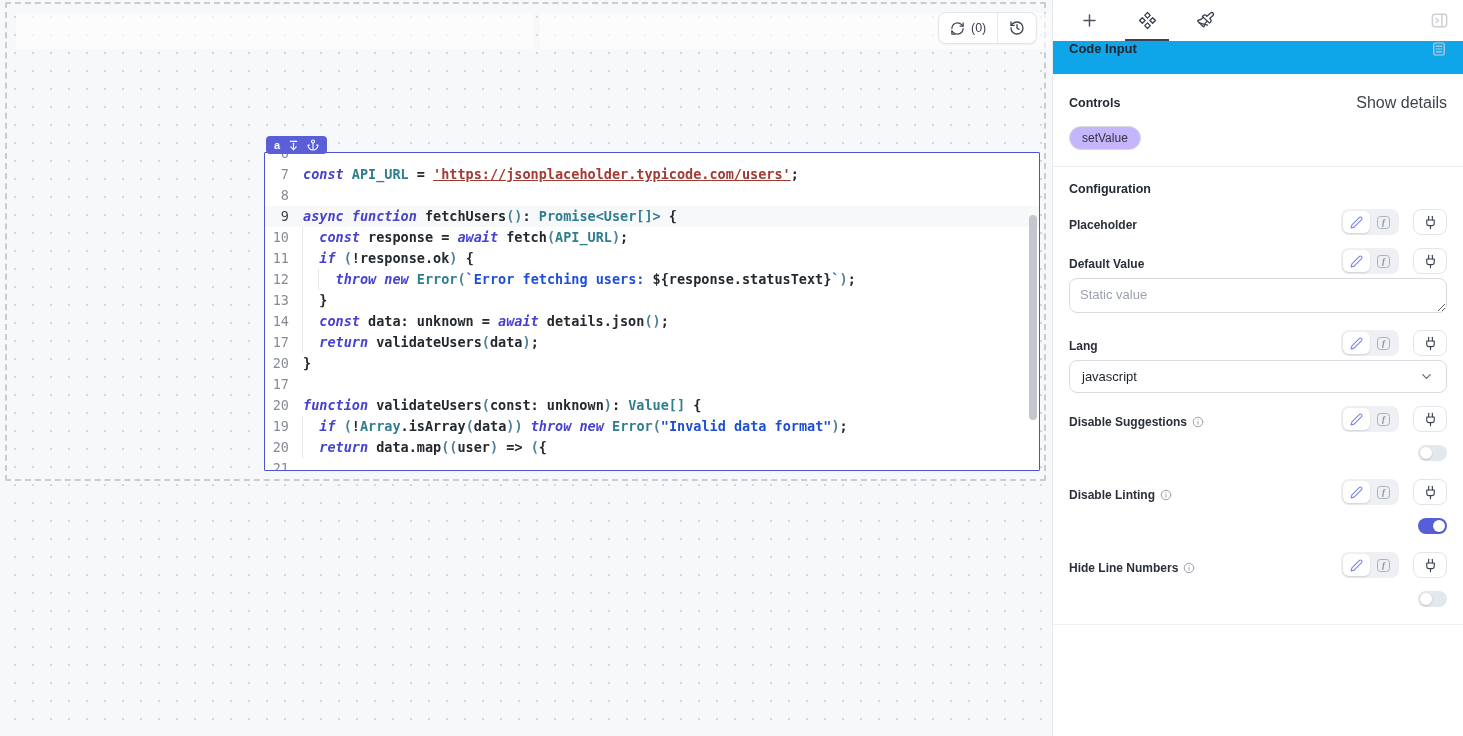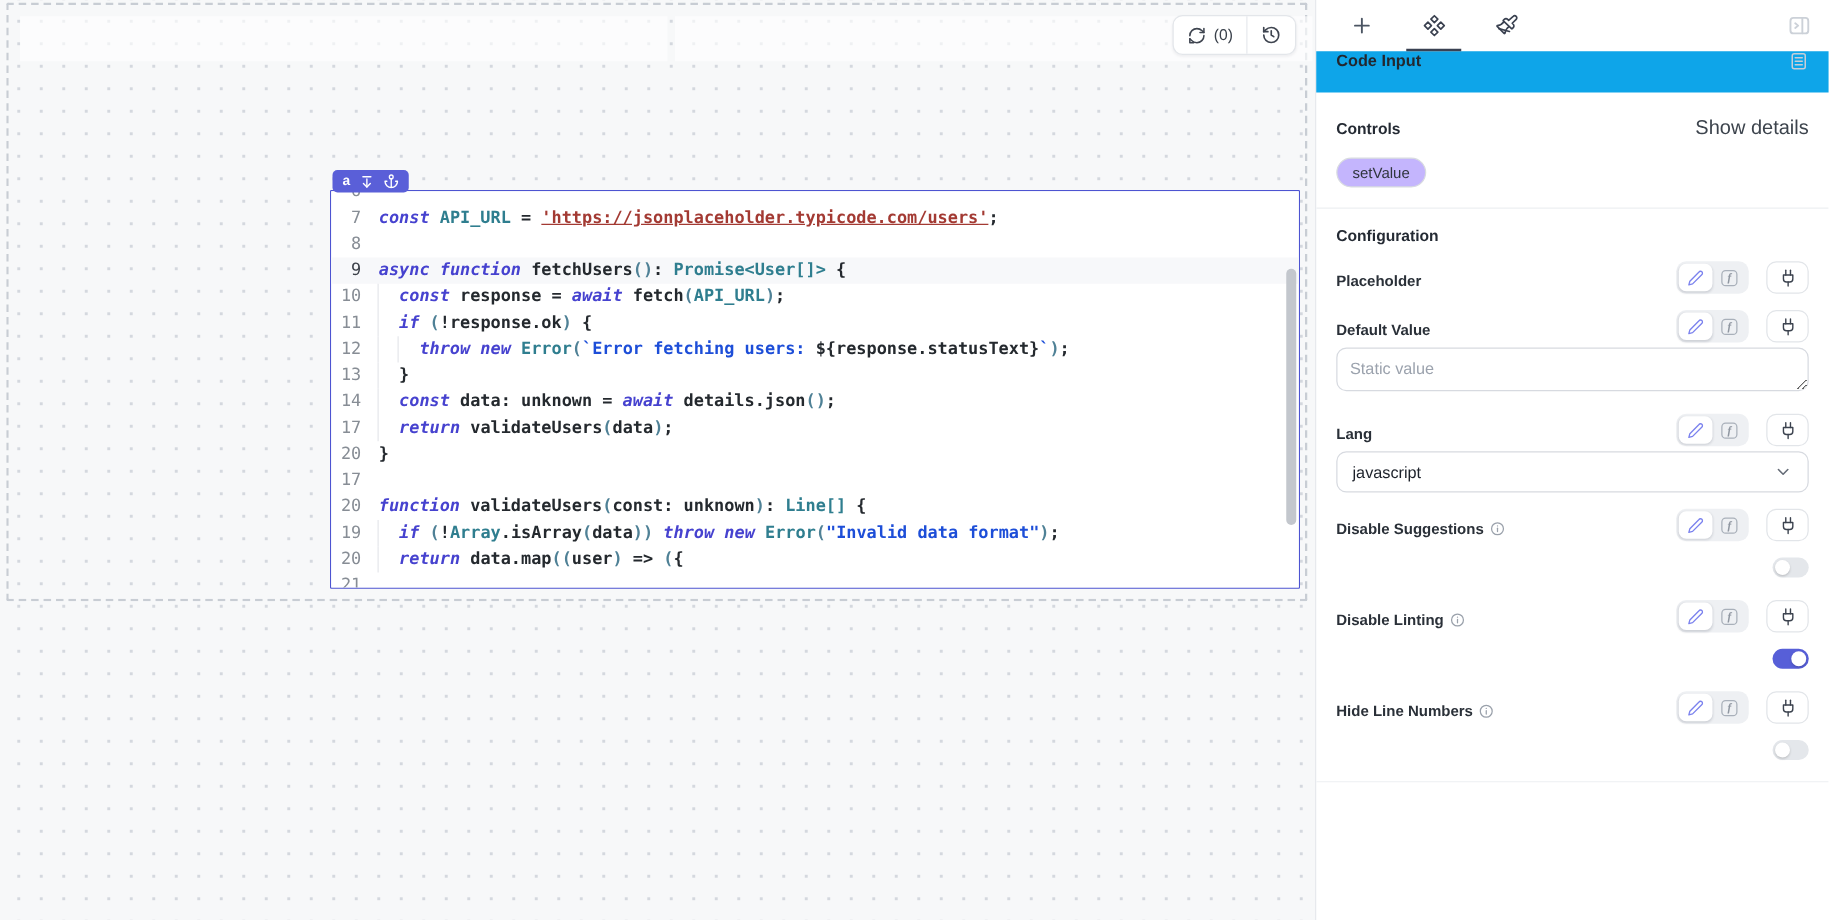--- a/index.html
+++ b/index.html
@@ -208,21 +208,21 @@
             <div class="cm-line">
               <span class="ln">20</span>
               <span class="lc"><span class="tk-d">}</span></span>
             </div>
             <div class="cm-line">
               <span class="ln">17</span>
               <span class="lc"></span>
             </div>
             <div class="cm-line">
               <span class="ln">20</span>
-              <span class="lc"><span class="tk-k">function</span><span class="tk-d"> validateUsers</span><span class="tk-p">(</span><span class="tk-d">const: unknown</span><span class="tk-p">)</span><span class="tk-d">: </span><span class="tk-t">Line[]</span><span class="tk-d"> {</span></span>
+              <span class="lc"><span class="tk-k">function</span><span class="tk-d"> validateUsers</span><span class="tk-p">(</span><span class="tk-d">const: unknown</span><span class="tk-p">)</span><span class="tk-d">: </span><span class="tk-t">Value[]</span><span class="tk-d"> {</span></span>
             </div>
             <div class="cm-line">
               <span class="ln">19</span>
               <span class="lc"><i class="guide" style="left: 7px;"></i><span class="tk-d">  </span><span class="tk-k">if</span><span class="tk-d"> </span><span class="tk-p">(</span><span class="tk-d">!</span><span class="tk-t">Array</span><span class="tk-d">.isArray</span><span class="tk-p">(</span><span class="tk-d">data</span><span class="tk-p">))</span><span class="tk-d"> </span><span class="tk-k">throw</span><span class="tk-d"> </span><span class="tk-k">new</span><span class="tk-d"> </span><span class="tk-t">Error</span><span class="tk-p">(</span><span class="tk-s">"Invalid data format"</span><span class="tk-p">)</span><span class="tk-d">;</span></span>
             </div>
             <div class="cm-line">
               <span class="ln">20</span>
               <span class="lc"><i class="guide" style="left: 7px;"></i><span class="tk-d">  </span><span class="tk-k">return</span><span class="tk-d"> data.map</span><span class="tk-p">((</span><span class="tk-d">user</span><span class="tk-p">)</span><span class="tk-d"> =&gt; </span><span class="tk-p">(</span><span class="tk-d">{</span></span>
             </div>
             <div class="cm-line">

